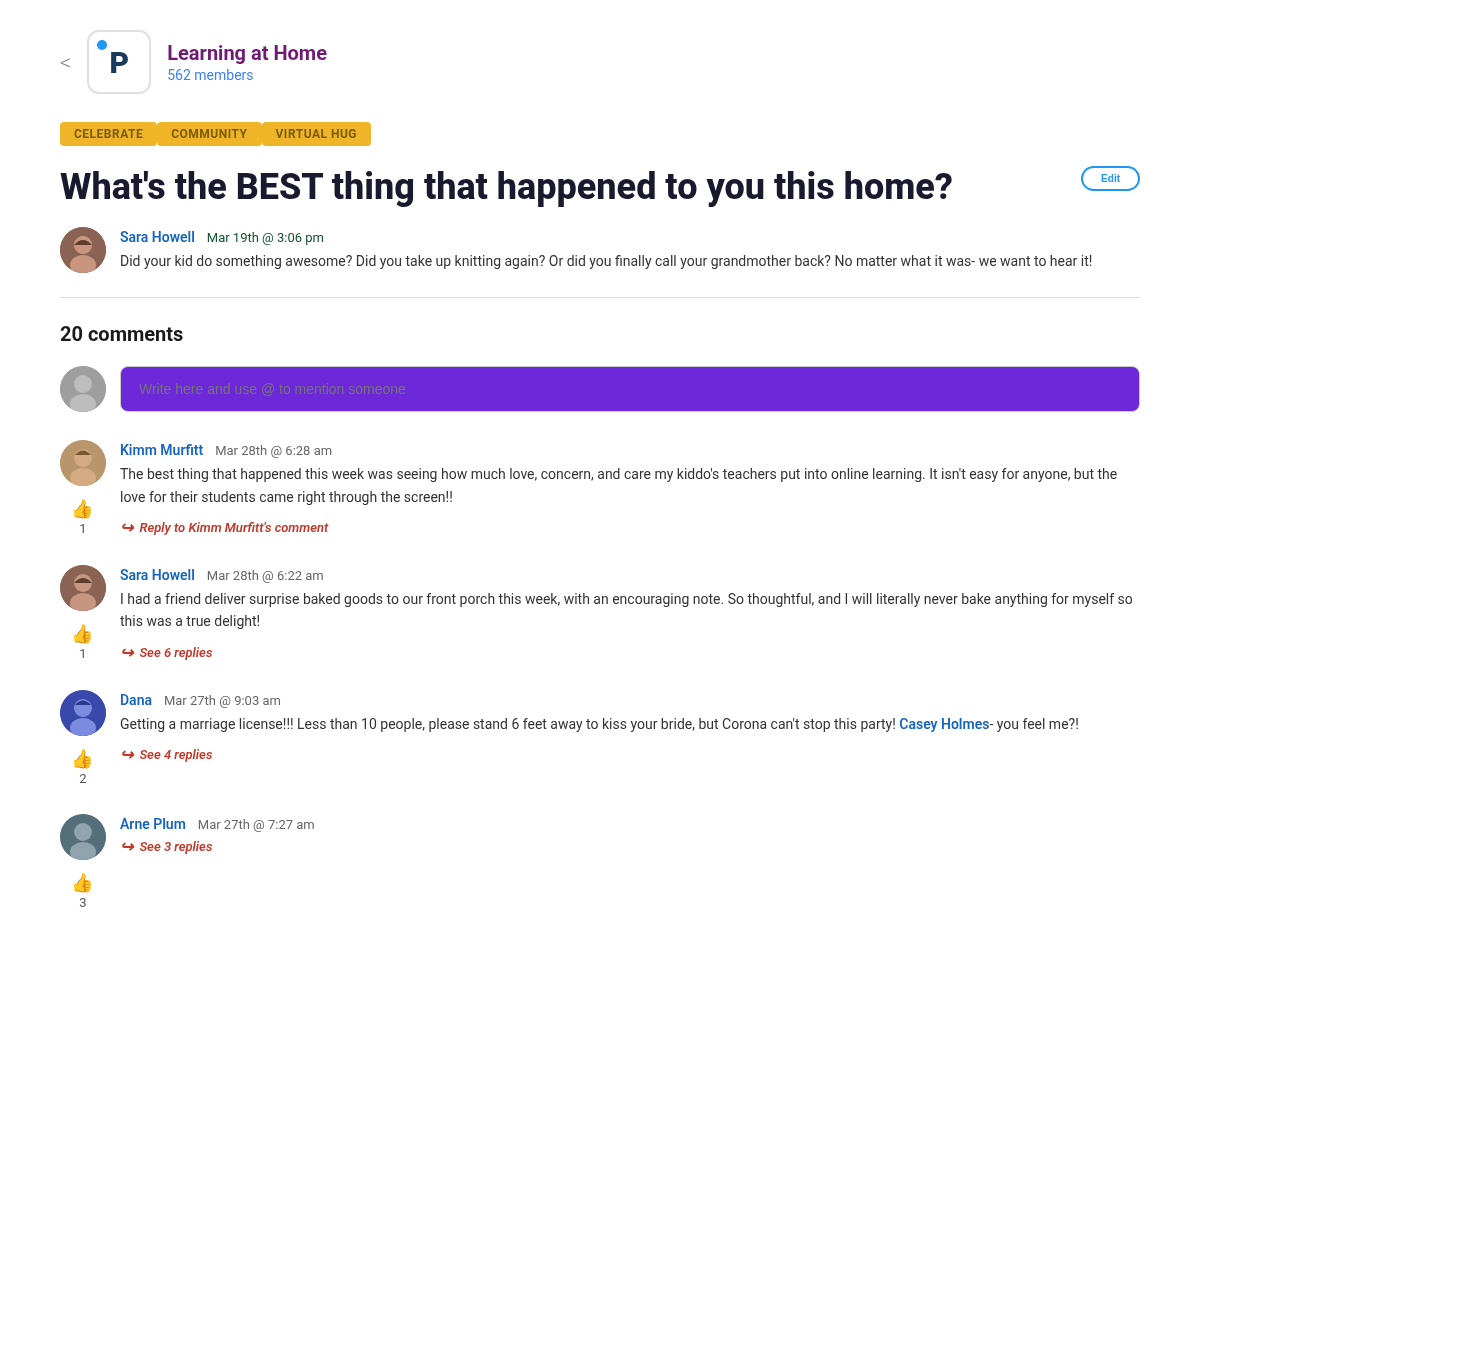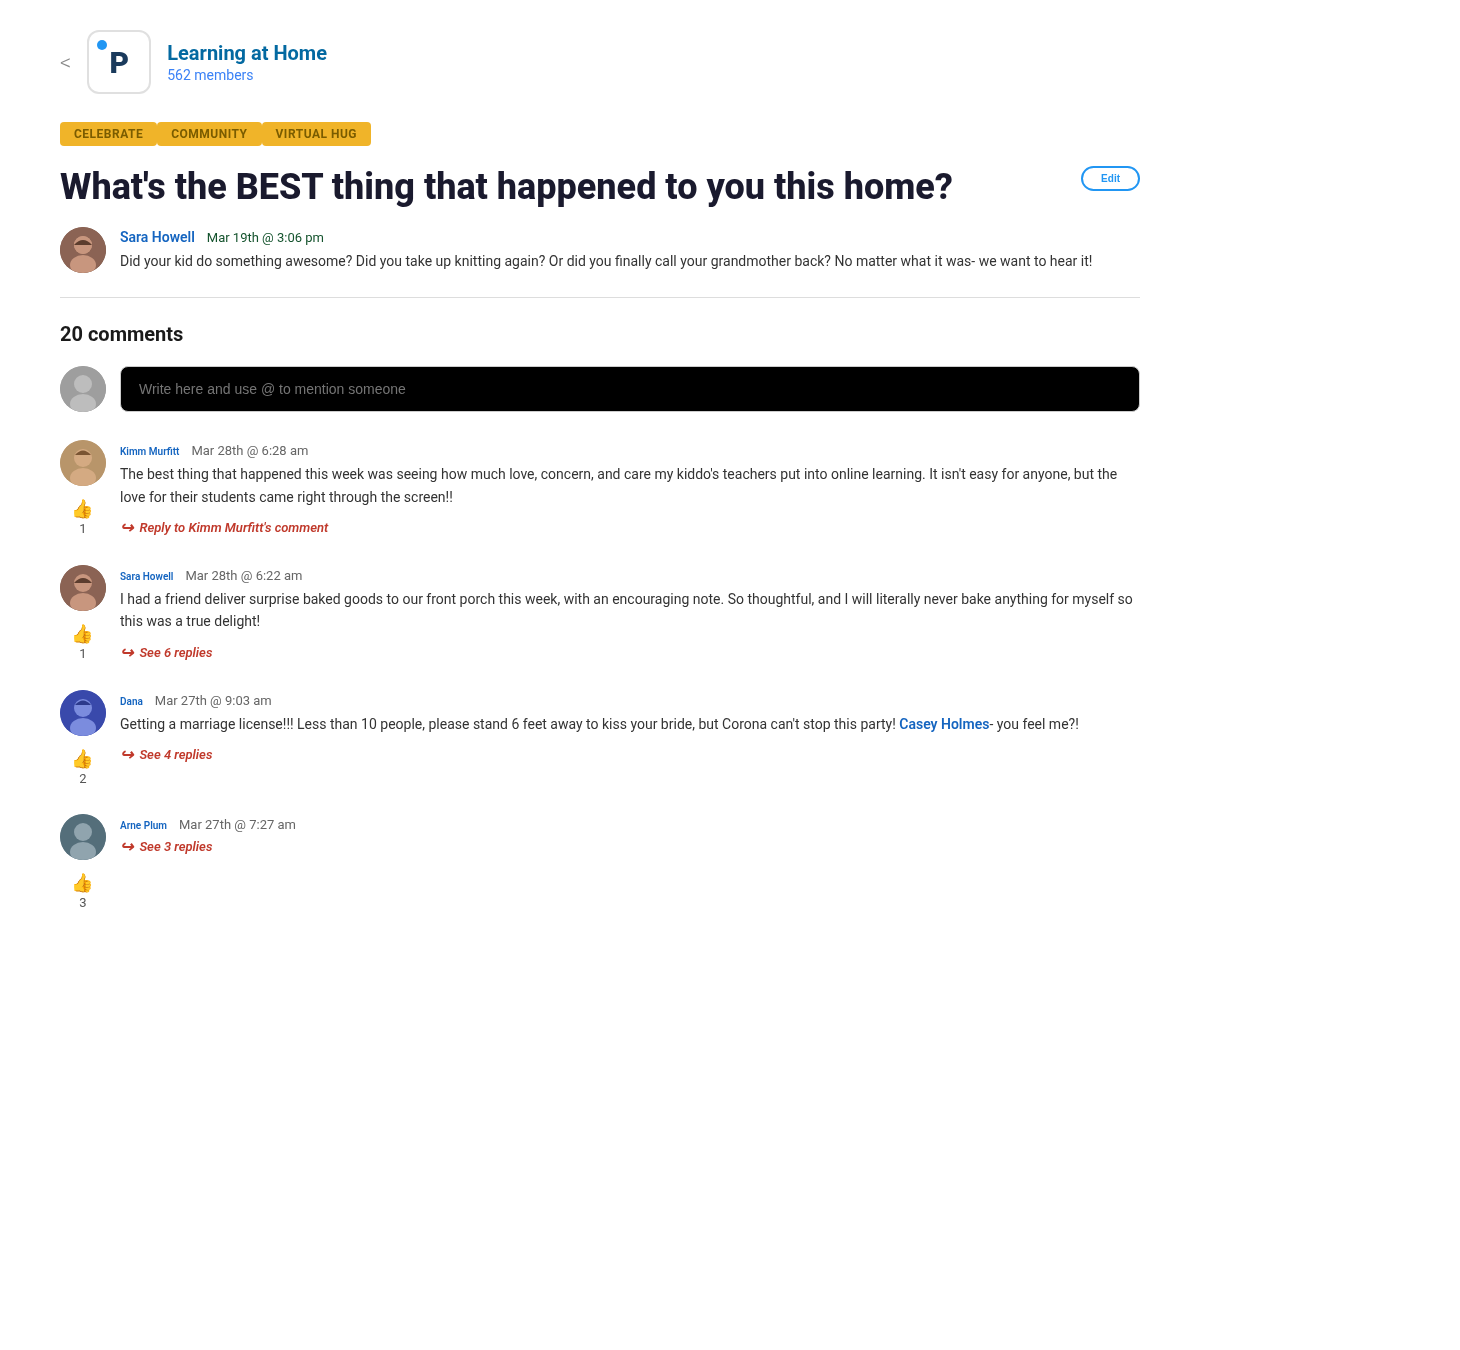--- a/index.html
+++ b/index.html
@@ -50,21 +50,21 @@
       top: 8px;
       left: 8px;
       width: 10px;
       height: 10px;
       border-radius: 50%;
       background: #2196F3;
     }
     .group-info h2 {
       font-size: 20px;
       font-weight: 700;
-      color: #0369a1;
+      color: #701a75;
     }
     .group-info span {
       font-size: 14px;
       color: #3b82f6;
     }
     .tags {
       display: flex;
       margin-bottom: 20px;
     }
     .tag {
@@ -162,21 +162,21 @@
       margin-bottom: 28px;
     }
     .comment-input {
       flex: 1;
       border: 1px solid #ccc;
       border-radius: 8px;
       padding: 14px 18px;
       font-size: 14px;
       color: #aaa;
       outline: none;
-      background: #000000;
+      background: #6d28d9;
     }
     .comment-block {
       display: flex;
       align-items: flex-start;
       gap: 14px;
       margin-bottom: 28px;
     }
     .comment-left {
       display: flex;
       flex-direction: column;
@@ -200,21 +200,21 @@
       font-size: 13px;
       color: #555;
     }
     .comment-content {
       flex: 1;
     }
     .comment-author-line {
       margin-bottom: 4px;
     }
     .comment-author-name {
-      font-size: 10px;
+      font-size: 14px;
       font-weight: 600;
       color: #1565C0;
     }
     .comment-date {
       font-size: 13px;
       color: #666;
       margin-left: 8px;
     }
     .comment-text {
       font-size: 14px;

